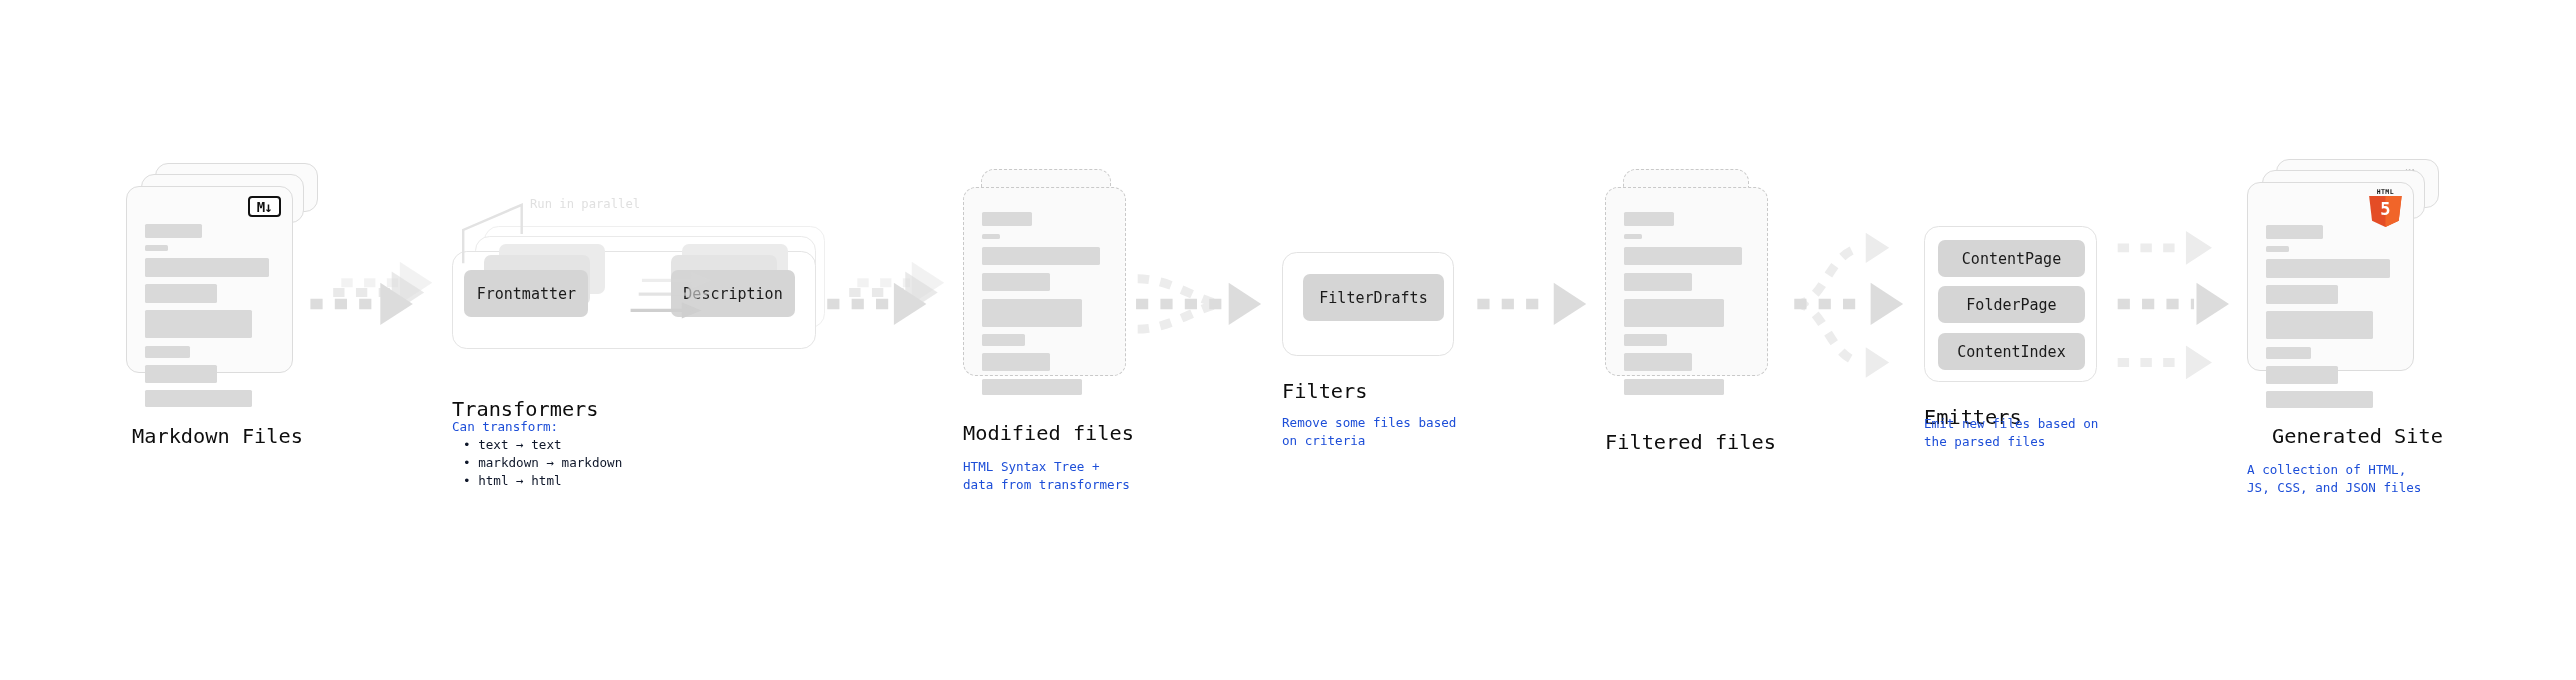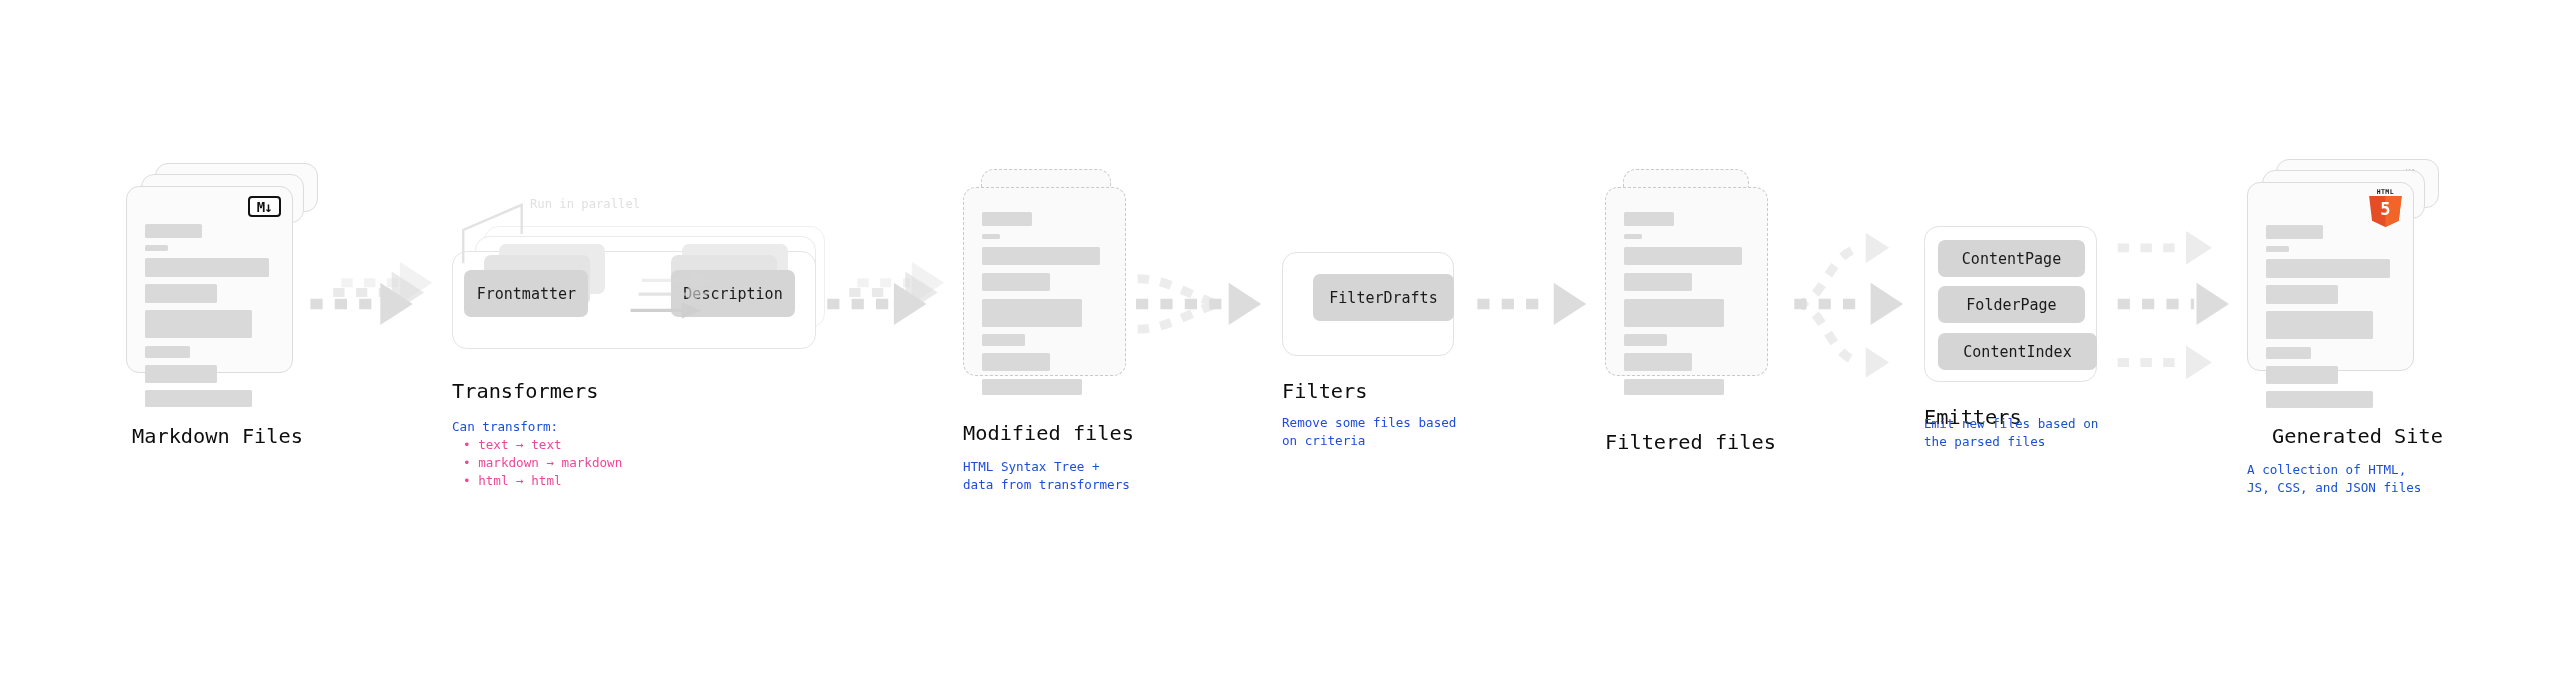--- a/index.html
+++ b/index.html
@@ -63,21 +63,21 @@
     position:absolute;border-radius:7px;background:#d5d5d5;
     display:flex;align-items:center;justify-content:center;
     font-size:15px;color:#1a1a1a;box-sizing:border-box;white-space:nowrap;
   }
   .chip.ghost{background:#ebebeb;color:transparent;}
   .chip.ghost2{background:#e4e4e4;color:transparent;}
 
   
   .caption{position:absolute;color:#0d0d0d;font-size:20.3px;letter-spacing:0px;white-space:nowrap;}
   .subcaption{position:absolute;color:#1d4ed8;font-size:12.6px;line-height:18px;white-space:pre;}
-  .bullets{position:absolute;color:#ec4899;font-size:12.6px;line-height:18px;}
+  .bullets{position:absolute;color:#0f172a;font-size:12.6px;line-height:18px;}
   .bullets .bl{white-space:pre;}
 
   
   .parallel-label{
     position:absolute;color:#e0e0e0;font-size:12.2px;white-space:nowrap;
   }
   svg.overlay{position:absolute;left:0;top:0;width:2576px;height:681px;pointer-events:none;}
 </style>
 </head>
 <body>
@@ -110,21 +110,21 @@
   <div class="groupbox" style="left:452px;top:251px;width:364px;height:98px;border-color:#e4e4e4;">
     <div class="chip ghost" style="left:46px;top:-8.1px;width:106px;height:50px;"></div>
     <div class="chip ghost2" style="left:31px;top:3.3px;width:106px;height:50px;"></div>
     <div class="chip" style="left:11.4px;top:18px;width:124px;height:47px;text-align:right;">Frontmatter</div>
 
     <div class="chip ghost" style="left:229px;top:-8.1px;width:106px;height:50px;"></div>
     <div class="chip ghost2" style="left:218px;top:3.3px;width:106px;height:50px;"></div>
     <div class="chip" style="left:218px;top:18px;width:124px;height:47px;">Description</div>
   </div>
 
-  <div class="caption" style="left:452px;top:379px;">Transformers</div>
+  <div class="caption" style="left:452px;top:397px;">Transformers</div>
   <div class="subcaption" style="left:452px;top:418px;">Can transform:</div>
   <div class="bullets" style="left:463px;top:436px;">
     <div class="bl">• text → text</div>
     <div class="bl">• markdown → markdown</div>
     <div class="bl">• html → html</div>
   </div>
 
   <div class="doc-stack" style="left:963px;top:169px;">
     <div class="doc dashed" style="left:18px;top:0px;width:130px;height:37px;"></div>
     <div class="doc dashed" style="left:0px;top:18px;width:163px;height:189px;">
@@ -138,21 +138,21 @@
         <div class="ln" style="width:54%;height:18px;"></div>
         <div class="ln" style="width:80%;height:16.3px;"></div>
       </div>
     </div>
   </div>
   <div class="caption" style="left:963px;top:421px;">Modified files</div>
   <div class="subcaption" style="left:963px;top:458px;">HTML Syntax Tree +
 data from transformers</div>
 
   <div class="groupbox" style="left:1282px;top:252px;width:172px;height:104px;">
-    <div class="chip" style="left:30px;top:21px;width:141px;height:47px;">FilterDrafts</div>
+    <div class="chip" style="left:20px;top:21px;width:141px;height:47px;">FilterDrafts</div>
   </div>
   <div class="caption" style="left:1282px;top:379px;">Filters</div>
   <div class="subcaption" style="left:1282px;top:414px;">Remove some files based
 on criteria</div>
 
   <div class="doc-stack" style="left:1605px;top:169px;">
     <div class="doc dashed" style="left:18px;top:0px;width:126px;height:37px;"></div>
     <div class="doc dashed" style="left:0px;top:18px;width:163px;height:189px;">
       <div class="doc-body" style="top:24.4px;">
         <div class="ln" style="width:40%;height:14px;"></div>
@@ -164,21 +164,21 @@
         <div class="ln" style="width:54%;height:18px;"></div>
         <div class="ln" style="width:80%;height:16.3px;"></div>
       </div>
     </div>
   </div>
   <div class="caption" style="left:1605px;top:430px;">Filtered files</div>
 
   <div class="groupbox" style="left:1924px;top:226px;width:173px;height:156px;">
     <div class="chip" style="left:13px;top:13px;width:147px;height:37px;">ContentPage</div>
     <div class="chip" style="left:13px;top:59px;width:147px;height:37px;">FolderPage</div>
-    <div class="chip" style="left:13px;top:106px;width:159px;height:37px;">ContentIndex</div>
+    <div class="chip" style="left:13px;top:106px;width:147px;height:37px;">ContentIndex</div>
   </div>
   <div class="caption" style="left:1924px;top:405px;">Emitters</div>
   <div class="subcaption" style="left:1924px;top:415px;">Emit new files based on
 the parsed files</div>
 
   <div class="doc-stack" style="left:2247px;top:159px;">
     <div class="doc" style="left:29px;top:0px;width:163px;height:49px;">
       <div class="badge-css" style="right:18px;top:16.3px;">
         <span>CSS</span>
       </div>

